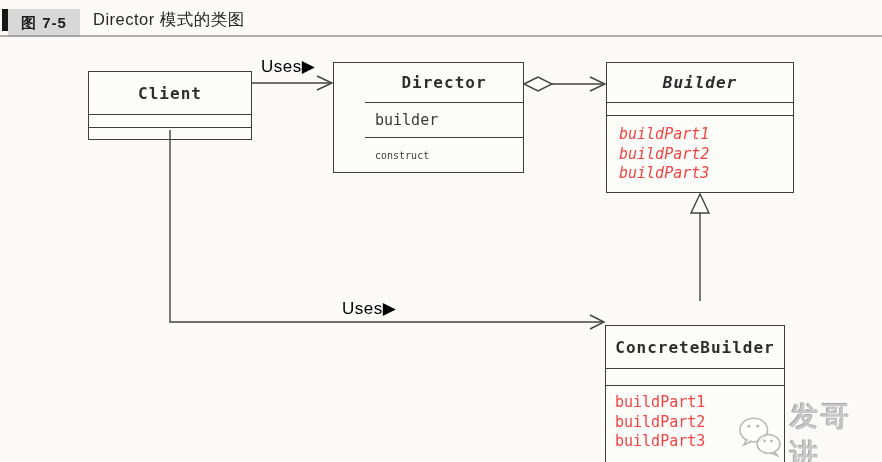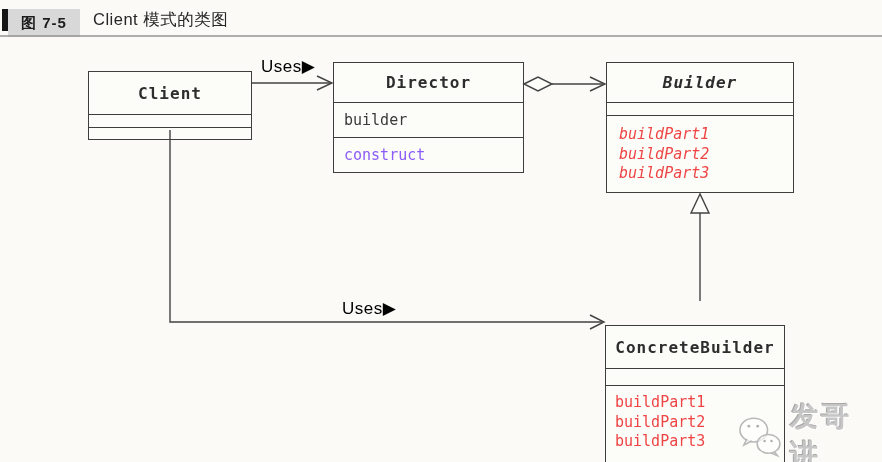--- a/index.html
+++ b/index.html
@@ -28,24 +28,24 @@
   .c-title.italic { font-style:italic; }
   .compartment { border-top:1.5px solid #3e3e3e; }
   .c-attr { display:flex; align-items:center; padding-left:10px; font-size:15px; color:#3a3a3a; }
   .c-methods { font-size:15px; line-height:19.5px; color:#ef4444; }
   .c-methods.italic div { font-style:italic; }
   
   #box-client   { left:88px;  top:71px;  width:164px; height:69px; }
   #box-client .c-title { height:42px; }
   #box-client .empty-a { height:13px; }
   #box-client .empty-b { flex:1; }
-  #box-director { left:333px; top:62px;  width:191px; height:111px; }
+  #box-director { left:333px; top:62px;  width:191px; height:111px;padding-left:31px; }
   #box-director .c-title { height:39px; }
   #box-director .c-attr  { height:35px; }
-  #box-director .c-meth  { height:35px; display:flex; align-items:center; padding-left:10px; font-size:15px; color:#8b5cf6; }
+  #box-director .c-meth  { height:35px; display:flex; align-items:center; padding-left:10px; font-size:10px; color:#404040; }
   #box-builder  { left:606px; top:62px;  width:188px; height:131px; }
   #box-builder .c-title { height:39px; }
   #box-builder .empty-a { height:13px; }
   #box-builder .c-methods { flex:1; padding:9px 0 0 12px; }
   #box-concrete { left:605px; top:301px; width:180px; height:147px;margin-top:24px; }
   #box-concrete .c-title { height:42px; }
   #box-concrete .empty-a { height:17px; }
   #box-concrete .c-methods { flex:1; padding:7px 0 0 9px; }
   
   #edges { position:absolute; left:0; top:0; width:882px; height:462px; pointer-events:none; }
@@ -57,21 +57,21 @@
   #watermark .wm-text { font-size:28px; font-weight:bold; color:#c6c6c6;
                         letter-spacing:3px; text-shadow:1px 1px 0 #ffffff, -1px -1px 0 #a9a9a9; }
 </style>
 </head>
 <body>
 
 <div id="stage">
 
   <div class="fig-bar"></div>
   <div class="fig-chip">图 7-5</div>
-  <div class="fig-title">Client 模式的类图</div>
+  <div class="fig-title">Director 模式的类图</div>
   <div class="header-rule"></div>
 
   <div class="class-box" id="box-client">
     <div class="c-title">Client</div>
     <div class="compartment empty-a"></div>
     <div class="compartment empty-b"></div>
   </div>
 
   <div class="class-box" id="box-director">
     <div class="c-title">Director</div>

